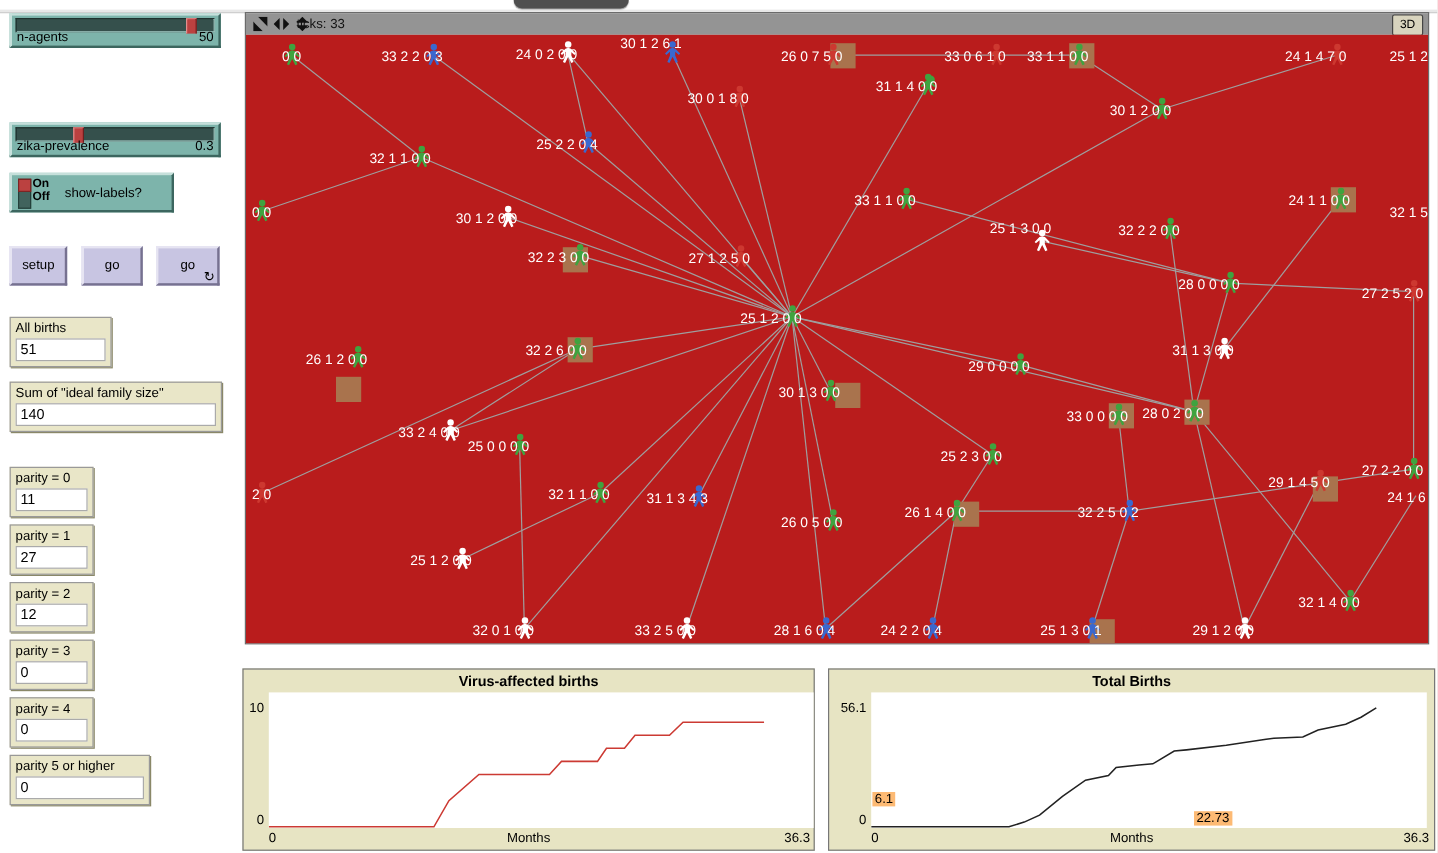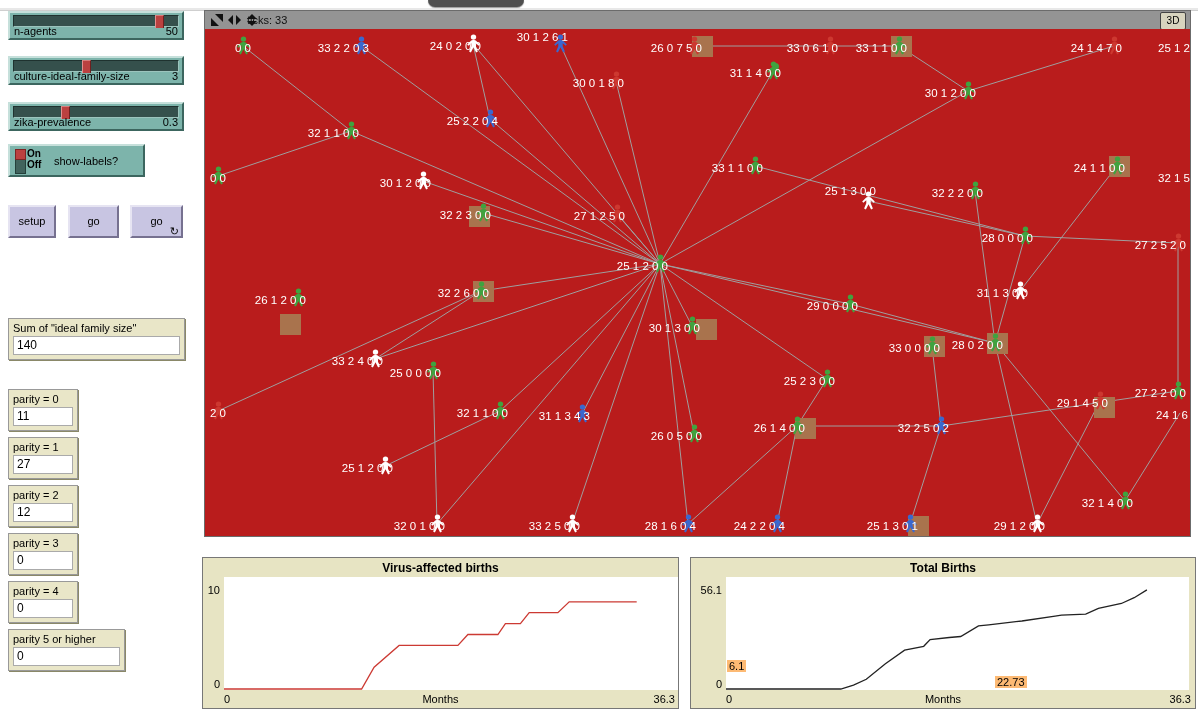--- a/index.html
+++ b/index.html
@@ -72,29 +72,20 @@
 
     <div class="nl-slider" style="top:11px">
       <div class="track">
         <div class="handle" style="left: 141px;"></div>
         </div>
       <div class="srow">
           <span>n-agents</span>
         <span class="sval">50</span>
         </div>
     </div>
-    <div class="nl-slider" style="top:56px">
-      <div class="track">
-        <div class="handle" style="left: 68px;"></div>
-        </div>
-      <div class="srow">
-          <span>culture-ideal-family-size</span>
-        <span class="sval">3</span>
-        </div>
-    </div>
     <div class="nl-slider" style="top:102px">
       <div class="track">
         <div class="handle" style="left: 47px;"></div>
         </div>
       <div class="srow">
           <span>zika-prevalence</span>
         <span class="sval">0.3</span>
         </div>
     </div>
 
@@ -110,20 +101,24 @@
     </div>
 
     <div class="nl-button" style="left:8px;top:205px;width:48px">
       <span>setup</span></div>
     <div class="nl-button" style="left:68px;top:205px;width:51px">
       <span>go</span></div>
     <div class="nl-button" style="left:130px;top:205px;width:53px">
       <span>go</span>
       <span class="forever">↻</span></div>
 
+    <div class="nl-monitor" style="left:8px;top:264px;width:85px;height:42px">
+      <div class="mon-label">All births</div>
+      <div class="mon-value">51</div>
+      </div>
     <div class="nl-monitor" style="left:8px;top:318px;width:177px;height:42px">
       <div class="mon-label">Sum of "ideal family size"</div>
       <div class="mon-value">140</div>
       </div>
 
     <div class="nl-monitor" style="left:8px;top:389px;width:70px;height:42px">
       <div class="mon-label">parity = 0</div>
       <div class="mon-value">11</div>
       </div>
     <div class="nl-monitor" style="left:8px;top:437px;width:70px;height:42px">

